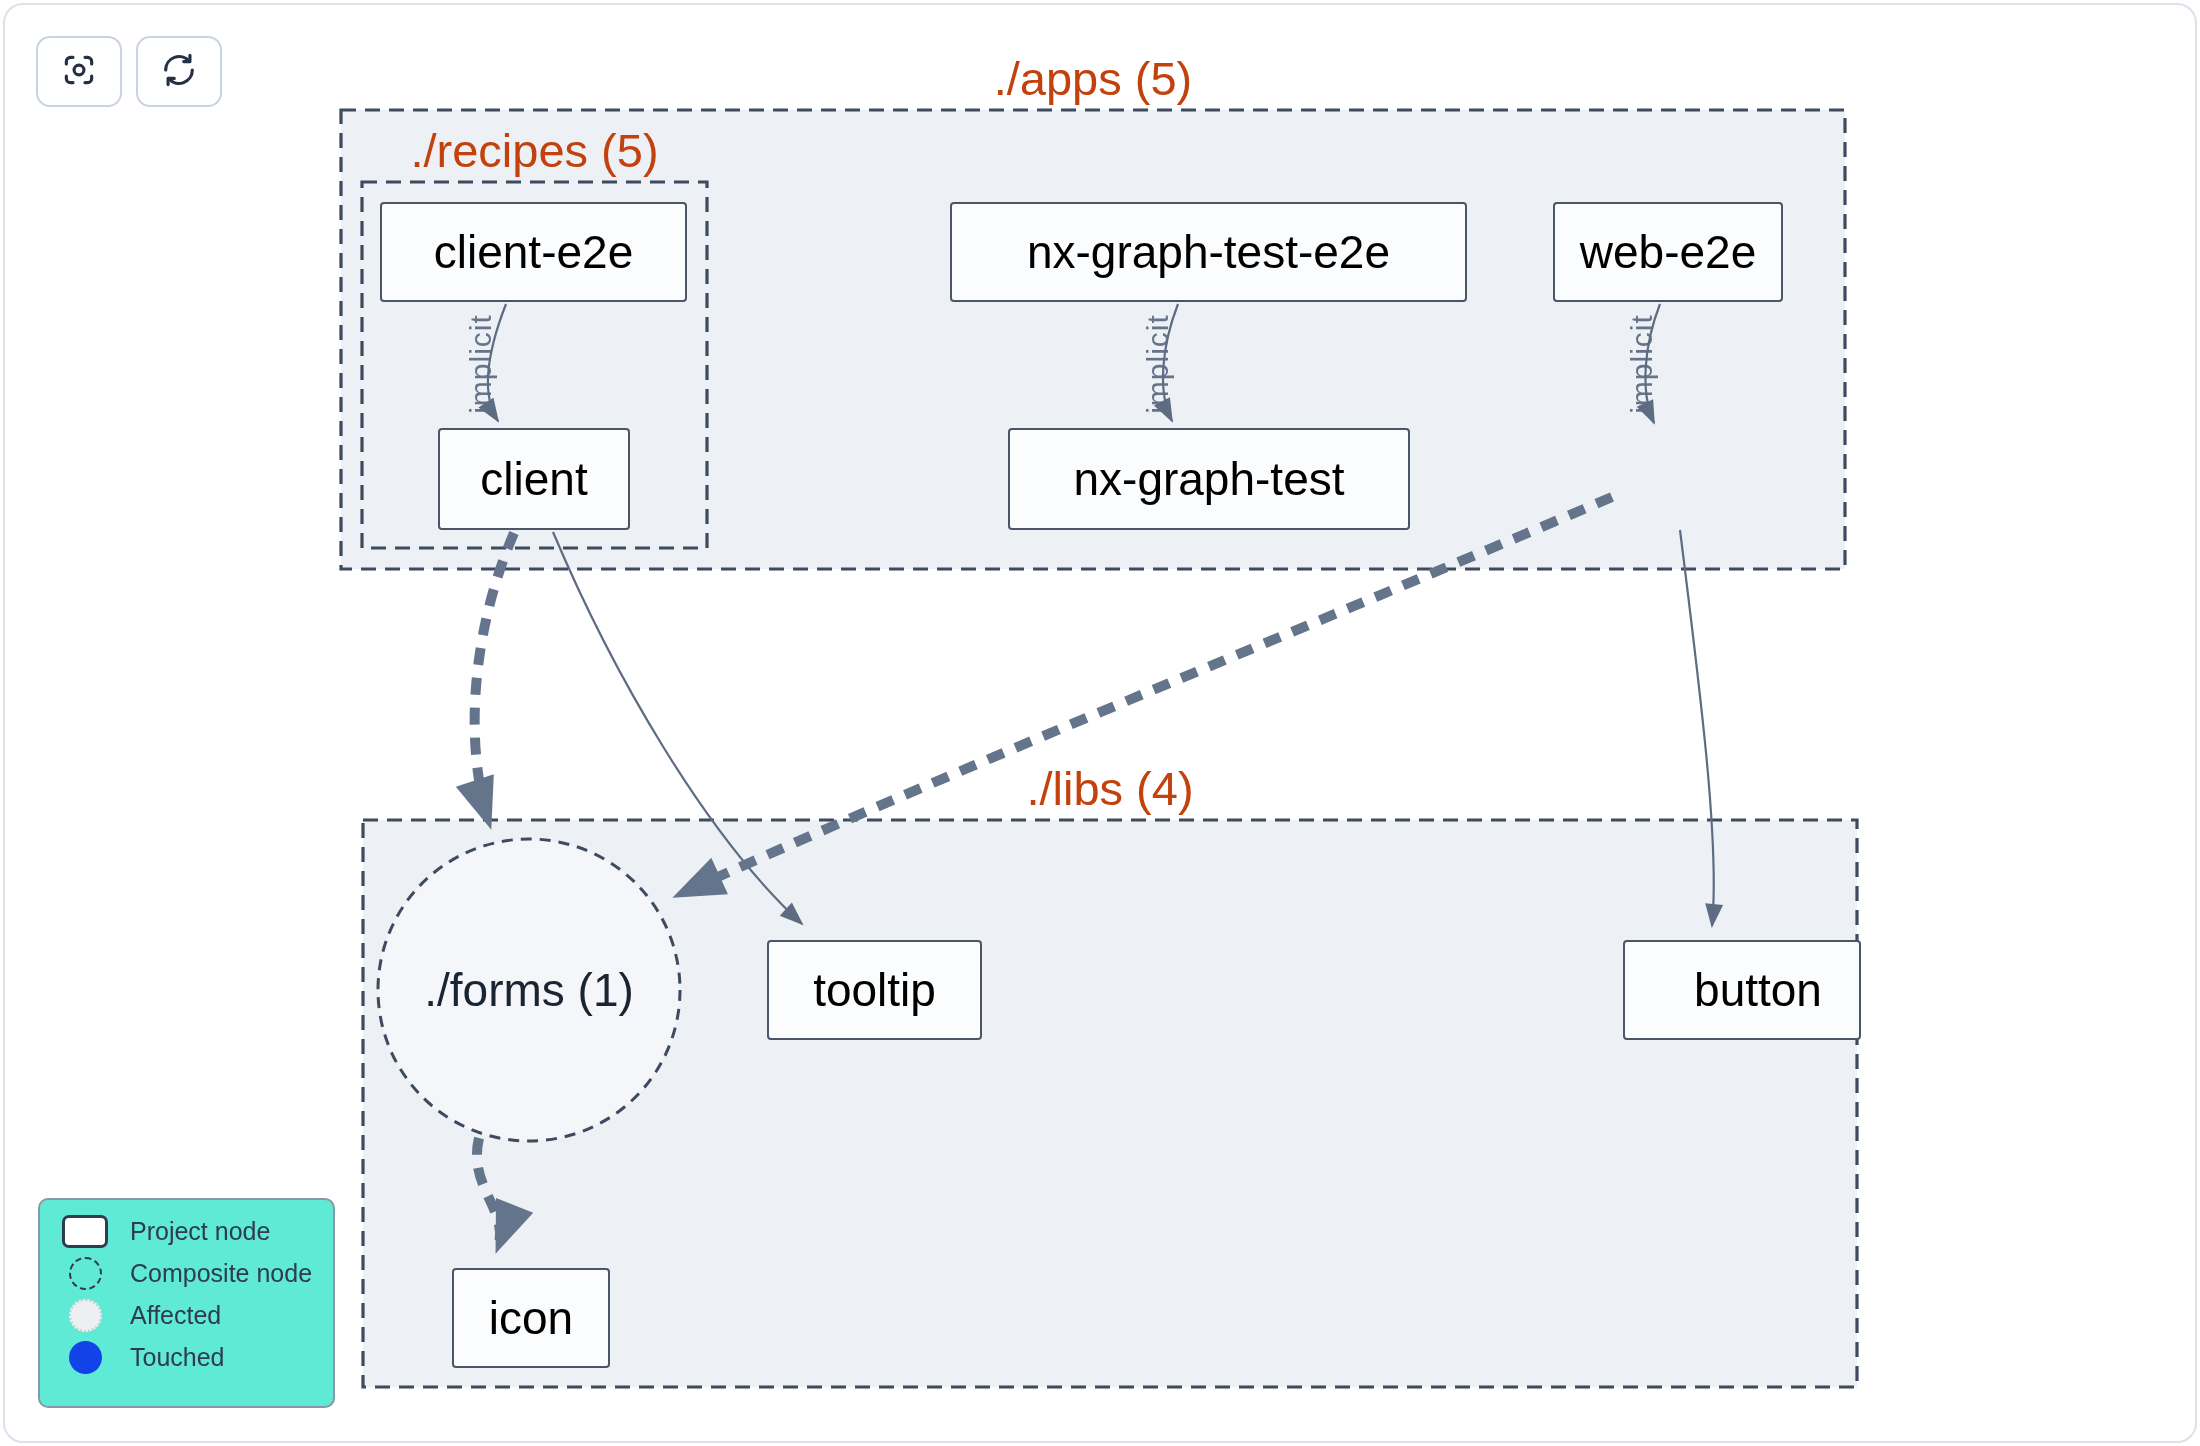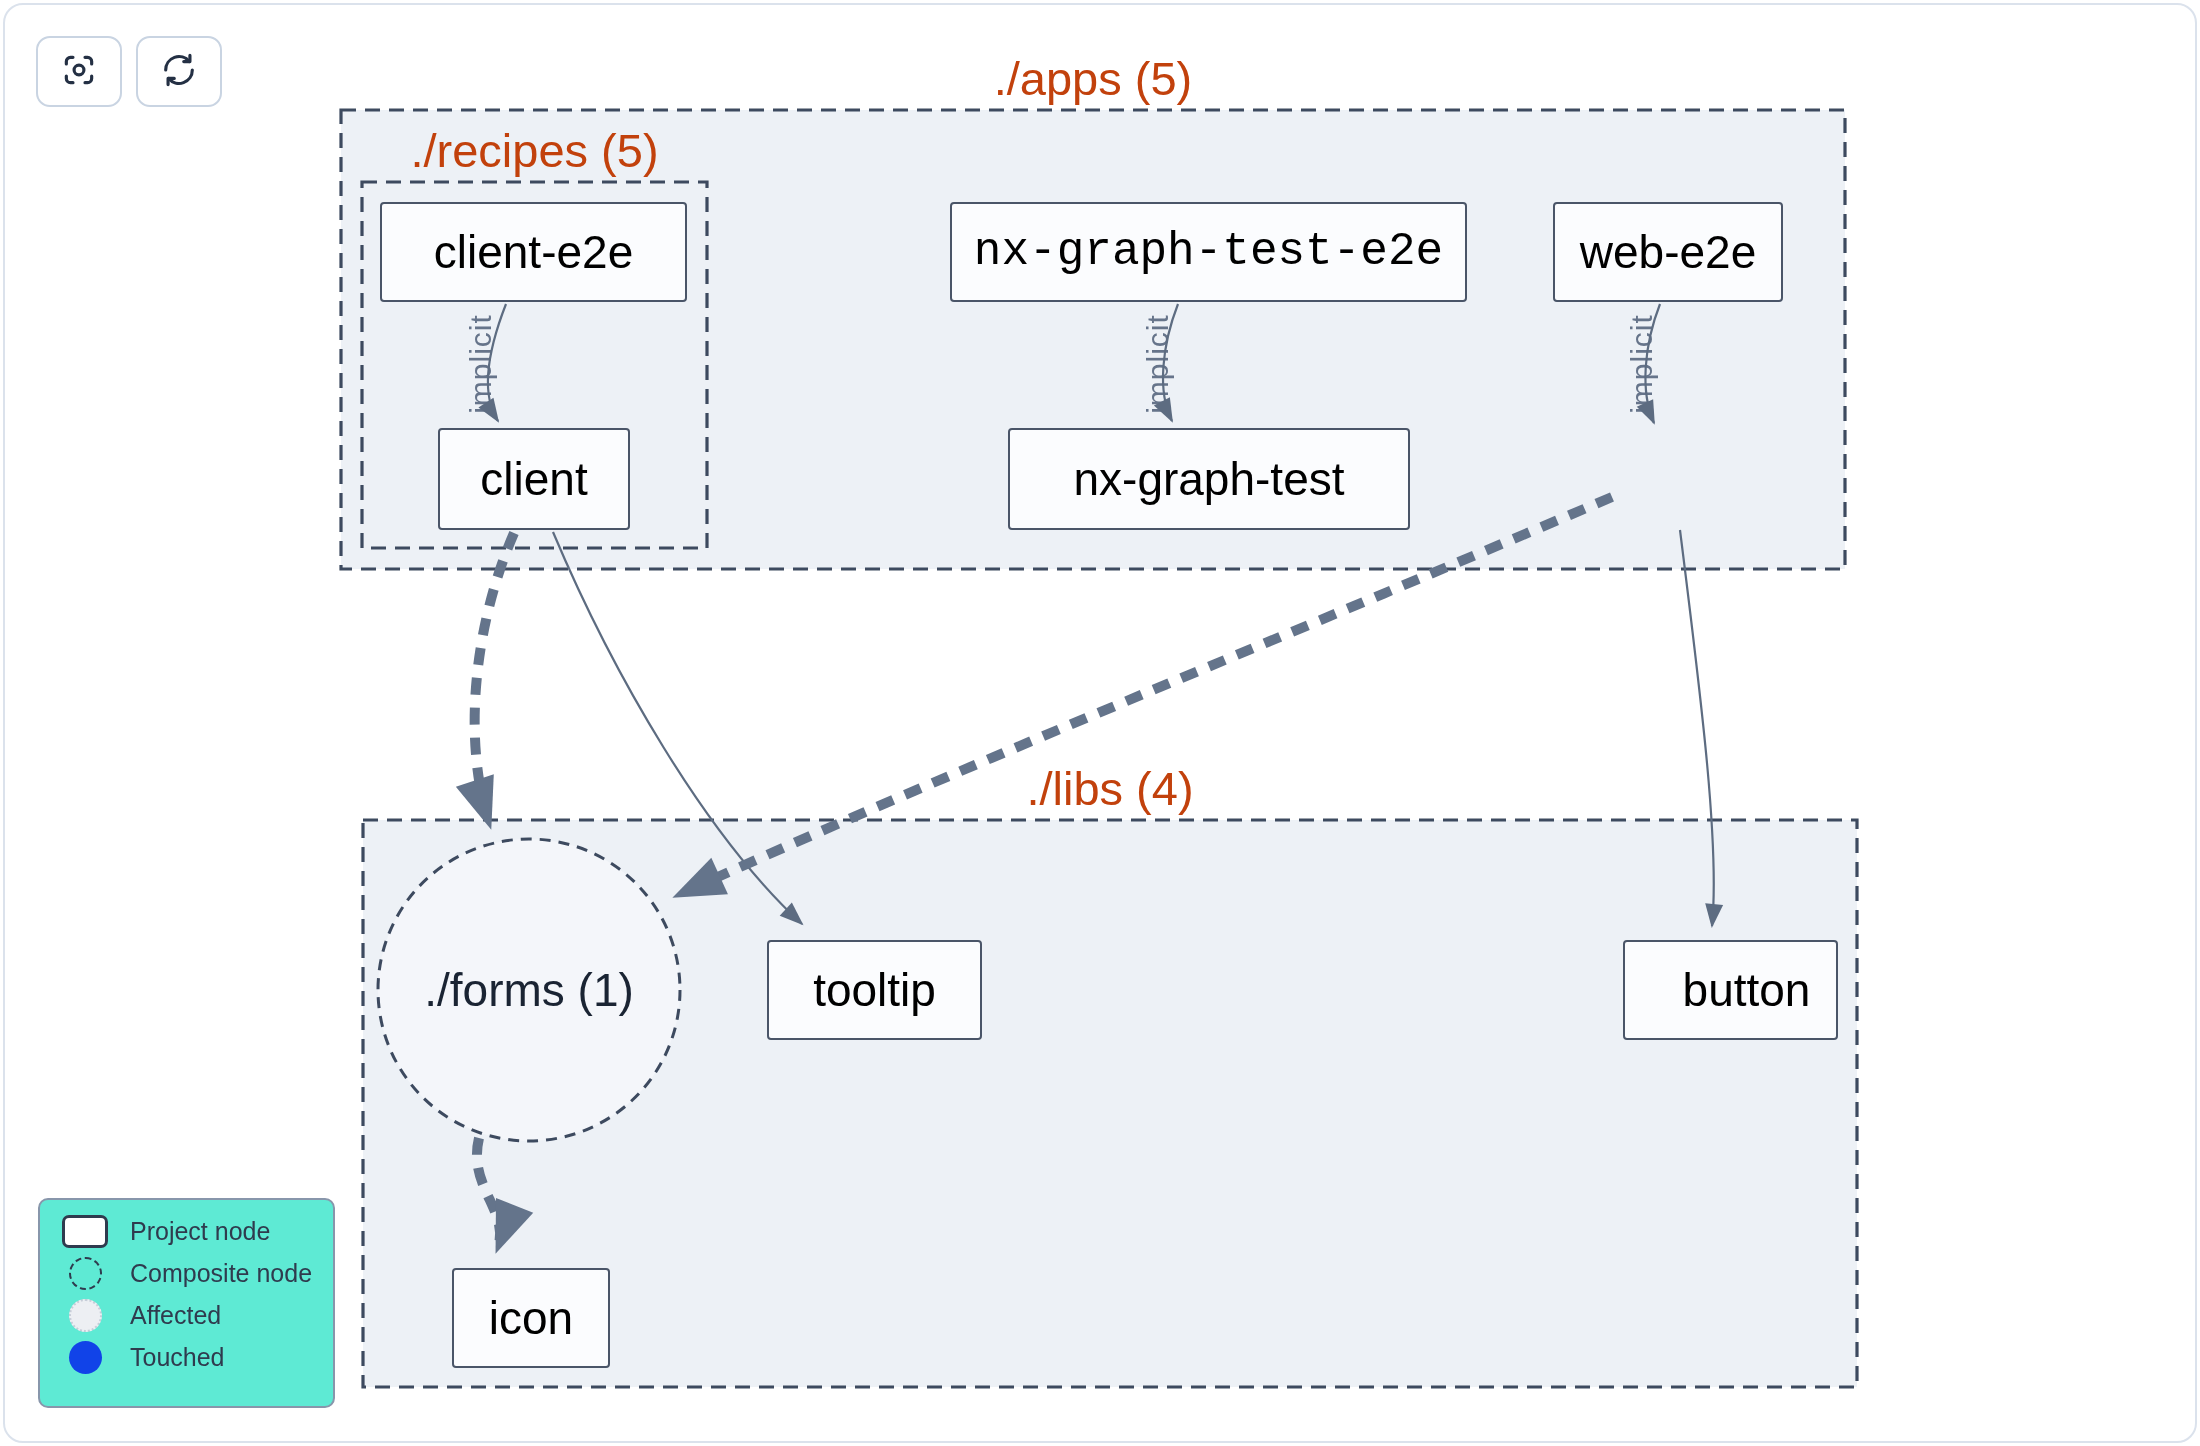--- a/index.html
+++ b/index.html
@@ -35,27 +35,27 @@
     font-size:46px;color:#1a2433;white-space:nowrap;
   }
   
   .node{
     position:absolute;background:#fbfcfe;border:2px solid #4a5568;
     border-radius:4px;display:flex;align-items:center;justify-content:center;
     font-size:46px;color:#000000;white-space:nowrap;cursor:pointer;
     box-sizing:border-box;
   }
   #n-client-e2e{left:380px;top:202px;width:307px;height:100px;}
-  #n-nx-graph-test-e2e{left:950px;top:202px;width:517px;height:100px;font-family:Liberation Mono, monospace;}
+  #n-nx-graph-test-e2e{left:950px;top:202px;width:517px;height:100px;}
   #n-web-e2e{left:1553px;top:202px;width:230px;height:100px;}
   #n-client{left:438px;top:428px;width:192px;height:102px;}
   #n-nx-graph-test{left:1008px;top:428px;width:402px;height:102px;}
   #n-web{left:1612px;top:430px;width:158px;height:100px;}
   #n-tooltip{left:767px;top:940px;width:215px;height:100px;}
-  #n-button{left:1623px;top:940px;width:215px;height:100px;padding-left:32px;}
+  #n-button{left:1623px;top:940px;width:238px;height:100px;padding-left:32px;}
   #n-icon{left:452px;top:1268px;width:158px;height:100px;}
   
   #legend{
     position:absolute;left:38px;top:1198px;width:297px;height:210px;
     background:#5eead4;border:2px solid #8896ab;border-radius:10px;
     box-sizing:border-box;padding:10px 0 0 0;
   }
   .legend-row{display:flex;align-items:center;height:42px;}
   .legend-swatch-cell{width:90px;display:flex;align-items:center;justify-content:center;flex:0 0 90px;}
   .legend-text{font-size:25px;color:#2f3b4e;}

